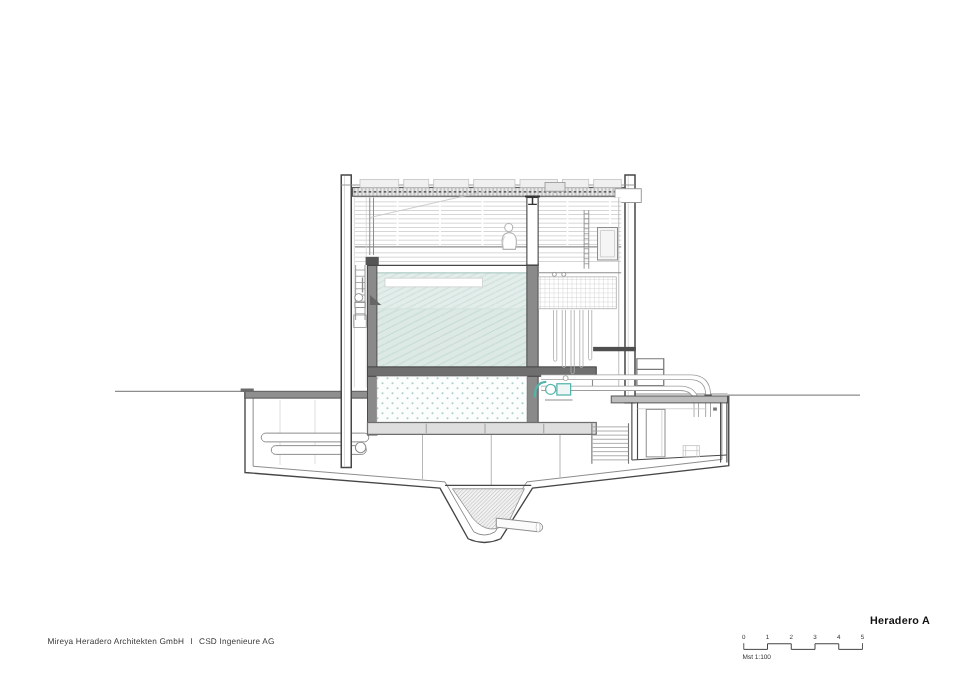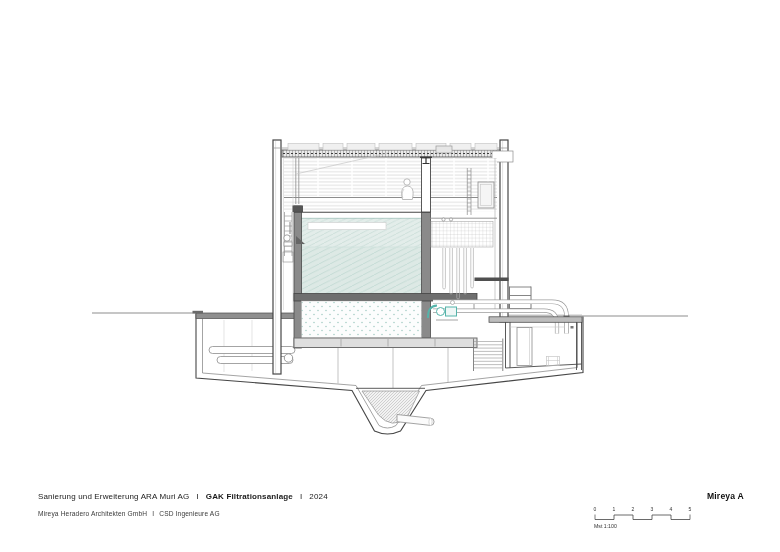--- a/index.html
+++ b/index.html
@@ -255,21 +255,18 @@
     <text x="633" y="511" text-anchor="middle" class="scale-num">2</text>
     <text x="652" y="511" text-anchor="middle" class="scale-num">3</text>
     <text x="671" y="511" text-anchor="middle" class="scale-num">4</text>
     <text x="690" y="511" text-anchor="middle" class="scale-num">5</text>
     <path d="M595,519.5 H614 V515 H633 V519.5 H652 V515 H671 V519.5 H690" class="nf" stroke="#444" stroke-width="0.8"></path>
     <path d="M595,514.5 V519.5 M690,514.5 V519.5" class="nf" stroke="#444" stroke-width="0.7"></path>
     <text x="594" y="527.5" class="scale-lab">Mst 1:100</text>
   </g>
 </svg>
 
-  <div class="tb1">
-    <span>Sanierung und Erweiterung ARA Muri AG</span><span class="sep">I</span><span class="bold">GAK Filtrationsanlage</span><span class="sep">I</span><span>2024</span>
-  </div>
   <div class="tb2">
     <span>Mireya Heradero Architekten GmbH</span><span class="sep">I</span><span>CSD Ingenieure AG</span>
   </div>
-  <div class="title-right">Mireya A</div>
+  <div class="title-right">Heradero A</div>
 
 </div>
 
 </body></html>

